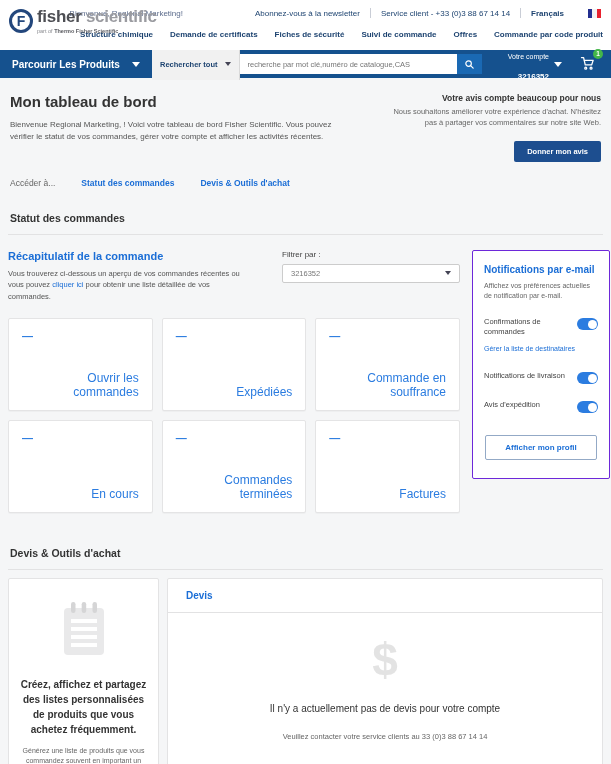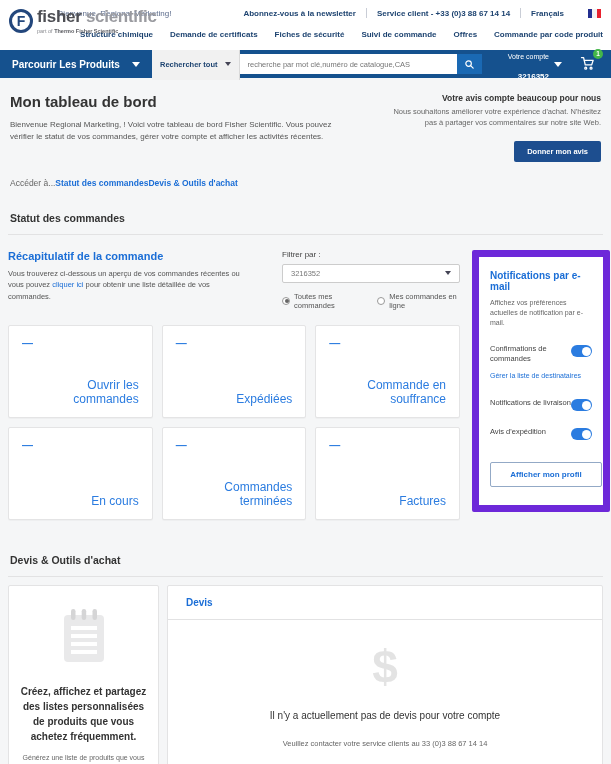--- a/index.html
+++ b/index.html
@@ -22,21 +22,21 @@
   .logo-name .lb { color: #4d4e53; font-weight: bold; }
   .logo-name .ll { color: #9a9ba0; font-weight: bold; }
   .logo-tag { font-size: 5.5px; color: #8a8b90; margin-top: 1px; }
   .logo-tag b { color: #5a5b60; }
 
   .utility-row {
     display: flex; justify-content: flex-end; align-items: center;
     padding: 8px 10px 2px; font-size: 8px; color: #1d4370;
   }
   .utility-row .welcome { color: #5c6c8c; margin-right: 72px; }
-  .utility-row a { color: #1d4370; font-weight: bold; text-align: center; }
+  .utility-row a { color: #1d4370; font-weight: normal; text-align: center; }
   .u-sep { width: 1px; height: 10px; background: #c9cdd6; margin: 0 10px; }
   .lang { display: flex; align-items: center; gap: 12px; }
   .flag { width: 13px; height: 9px; display: flex; margin-left: 12px; }
   .flag i { flex: 1; }
   .flag .b { background: #232f8f; } .flag .w { background: #f2f2f2; } .flag .r { background: #e8212e; }
 
   .nav-row {
     display: flex; justify-content: flex-end; gap: 17px;
     padding: 10px 8px 9px; font-size: 8px; font-weight: bold;
   }
@@ -83,21 +83,21 @@
   .dash-head h1 { font-size: 15px; color: #333; margin-bottom: 9px; }
   .dash-intro { font-size: 8px; color: #555; width: 330px; line-height: 1.55; }
   .feedback { width: 212px; text-align: right; }
   .fb-title { font-size: 8.5px; font-weight: bold; color: #333; margin-bottom: 4px; }
   .fb-text { font-size: 7.5px; color: #666; line-height: 1.45; margin-bottom: 11px; }
   .fb-btn {
     background: #1d4e8f; color: #fff; border: none; font-size: 7.5px; font-weight: bold;
     padding: 6px 13px; border-radius: 2px; cursor: pointer; font-family: "Liberation Sans", sans-serif;
   }
 
-  .quicklinks { display: flex; align-items: center; padding: 10px 2px 14px; font-size: 8.5px; }
+  .quicklinks { display: flex; align-items: center; gap: 26px; padding: 10px 2px 14px; font-size: 8.5px; }
   .ql-label { color: #666; }
   .quicklinks a { color: #1b6ed6; font-weight: bold; }
 
   .section-h {
     font-size: 10.5px; color: #333; font-weight: bold;
     padding: 10px 2px 10px; border-bottom: 1px solid #e2e2e3;
   }
 
   .orders-body { display: flex; gap: 12px; padding-top: 15px; padding-bottom: 10px; }
   .orders-left { flex: 1; }
@@ -124,21 +124,21 @@
   .cards { display: grid; grid-template-columns: repeat(3, 1fr); gap: 9px; }
   .card {
     background: #fff; border: 1px solid #e4e4e5; border-radius: 2px; height: 93px;
     padding: 11px 13px; display: flex; flex-direction: column; justify-content: space-between;
     box-shadow: 0 1px 1px rgba(0,0,0,0.03); cursor: pointer;
   }
   .card-value { color: #2b7ce0; font-weight: bold; font-size: 11px; }
   .card-label { color: #2b7ce0; font-size: 12px; text-align: right; }
 
   .notif {
-    width: 138px; background: #fff; border: 7px solid #6d28d9; border-radius: 2px;
+    width: 138px; background: #fff; border: 1px solid #6d28d9; border-radius: 2px;
     padding: 13px 11px 16px; align-self: flex-start; flex: none;
   }
   .notif h3 { color: #1b6ed6; font-size: 10px; margin-bottom: 6px; }
   .notif-sub { font-size: 7px; color: #666; line-height: 1.45; margin-bottom: 6px; }
   .notif-item { display: flex; justify-content: space-between; align-items: flex-start; margin-top: 16px; }
   .notif-item-label { font-size: 7.5px; color: #444; line-height: 1.35; width: 84px; }
   .toggle { width: 21px; height: 12px; background: #2b7ce0; border-radius: 7px; position: relative; cursor: pointer; flex: none; margin-top: 1px; }
   .toggle::after {
     content: ""; position: absolute; right: 1.5px; top: 1.5px; width: 9px; height: 9px;
     border-radius: 50%; background: #fff;
@@ -268,30 +268,20 @@
         <div class="summary-text">
           <h3>Récapitulatif de la commande</h3>
           <p><span>Vous trouverez ci-dessous un aperçu de vos commandes récentes ou vous pouvez </span><a>cliquer ici</a><span> pour obtenir une liste détaillée de vos commandes.</span></p>
         </div>
         <div class="filter">
           <label class="filter-label">Filtrer par :</label>
           <div class="select">
             <span>3216352</span>
             <span class="tri-down-d"></span>
           </div>
-          <div class="radios">
-            <span class="radio-opt">
-              <span class="radio checked"></span>
-              <span>Toutes mes commandes</span>
-            </span>
-            <span class="radio-opt">
-              <span class="radio"></span>
-              <span>Mes commandes en ligne</span>
-            </span>
-          </div>
         </div>
       </div>
 
       <div class="cards">
         <div class="card">
           <span class="card-value">—</span>
           <a class="card-label">Ouvrir les commandes</a>
         </div>
         <div class="card">
           <span class="card-value">—</span>

